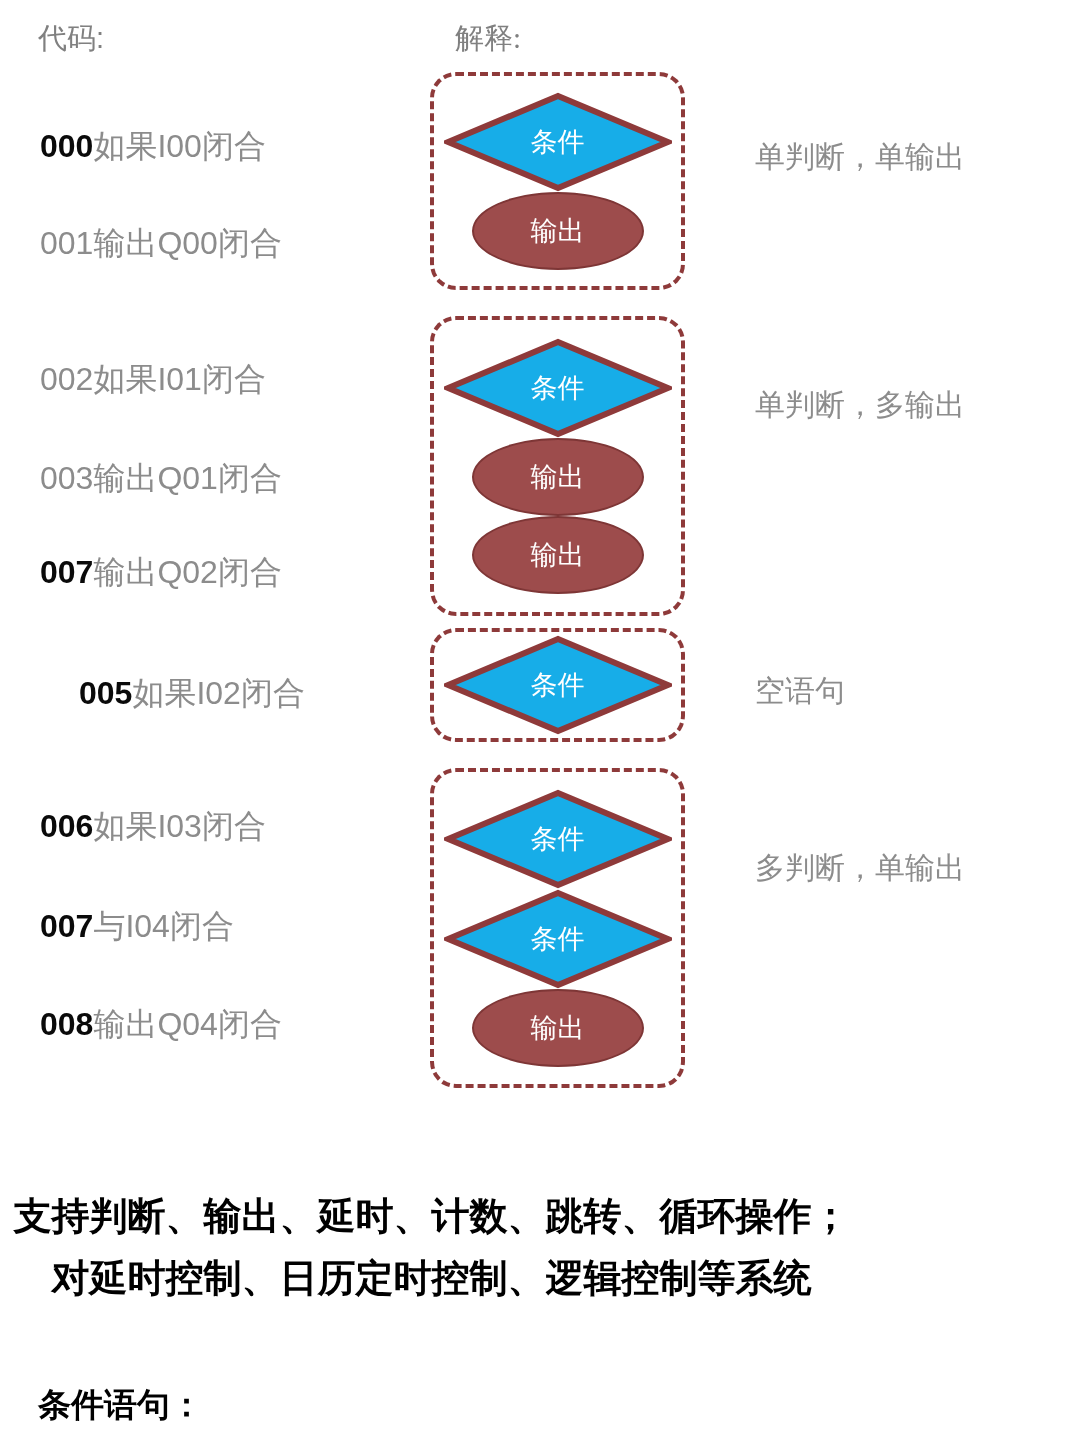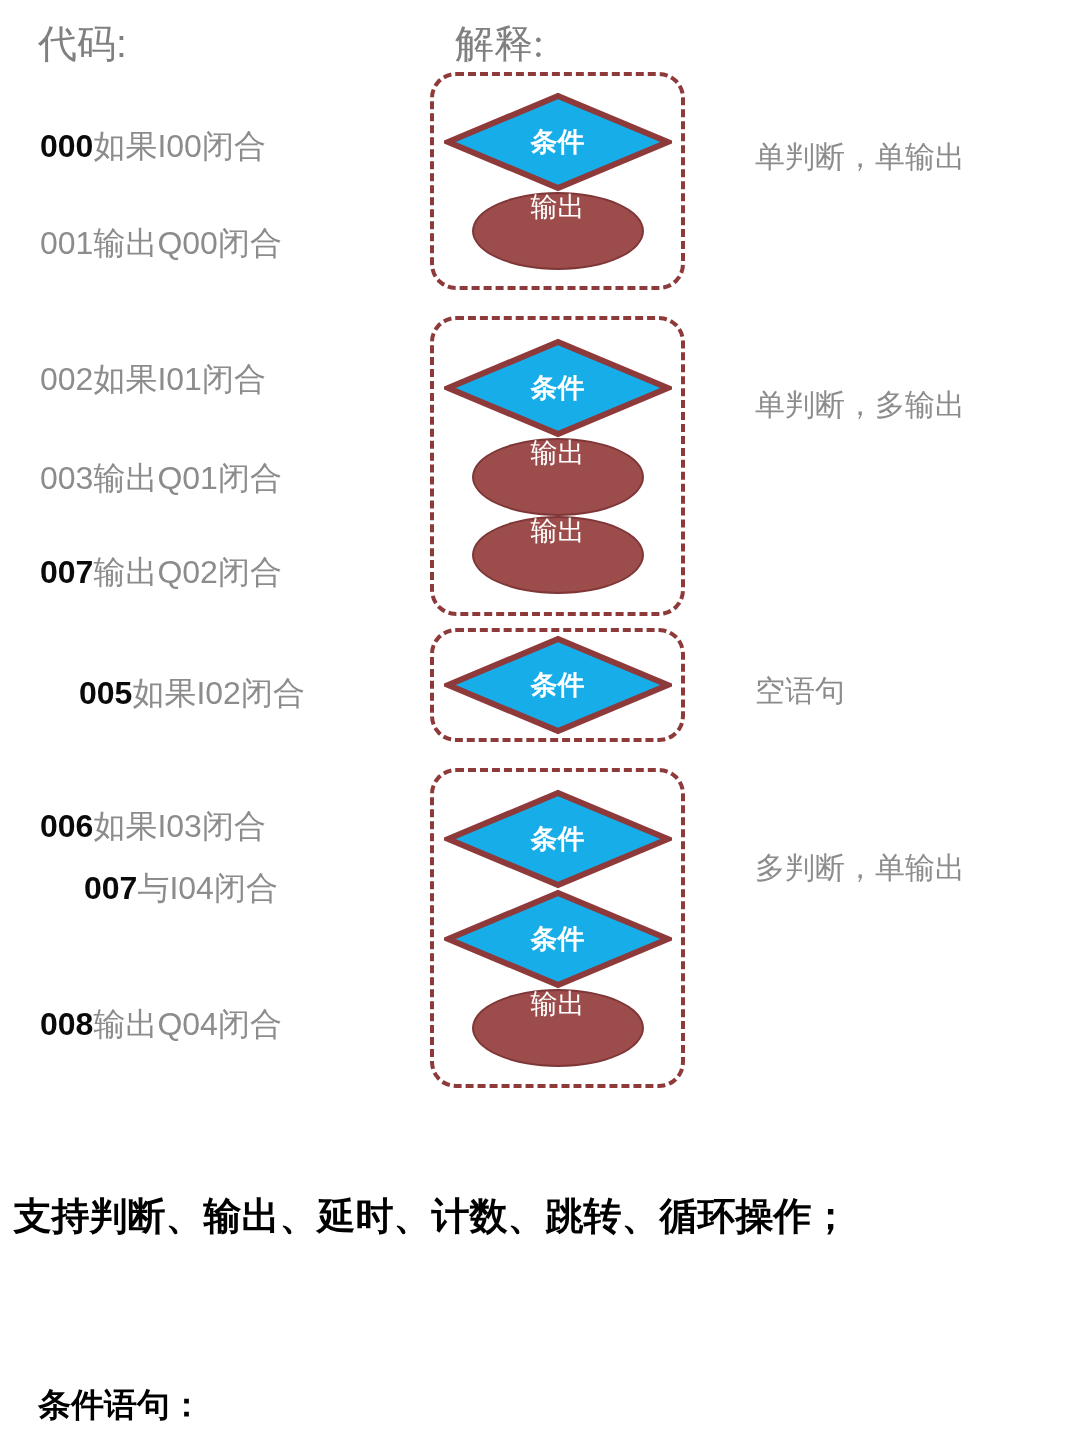--- a/index.html
+++ b/index.html
@@ -13,21 +13,21 @@
     position: relative;
     overflow: hidden;
     font-family: "Liberation Sans", "DejaVu Sans", sans-serif;
     -webkit-font-smoothing: antialiased;
   }
 
   
   .hdr {
     position: absolute;
     color: #808080;
-    font-size: 39px;
+    font-size: 29px;
     line-height: 1;
     white-space: nowrap;
   }
   #hdr-code { left: 38px;  top: 24px; }
   #hdr-expl { left: 455px; top: 24px; font-family: Liberation Serif, serif; }
 
   
   .code-col {
     position: absolute;
     left: 40px;
@@ -81,34 +81,33 @@
   .diamond svg { display: block; width: 100%; height: 100%; }
   .diamond .lbl {
     position: absolute;
     left: 0; right: 0; top: 50%;
     transform: translateY(-50%);
     text-align: center;
     color: #ffffff;
     font-size: 27px;
     line-height: 1;
     pointer-events: none;
-    font-weight: bold;
   }
 
   
   .ellipse {
     position: relative;
     width: 172px;
     height: 78px;
     border-radius: 50%;
     background: #9d4c4c;
     border: 2px solid #f9a8d4;
     box-sizing: border-box;
     display: flex;
-    align-items: flex-start;
+    align-items: center;
     justify-content: center;
     flex: none;
   }
   .ellipse .lbl {
     color: #ffffff;
     font-size: 27px;
     line-height: 1;
   }
 
   
@@ -154,21 +153,21 @@
 <div class="hdr" id="hdr-expl">解释:</div>
 
 <div class="code-col" id="code-column">
     <div class="code-line emph" style="top: 30px;"><span class="ln">000</span><span class="tx">如果I00闭合</span></div>
     <div class="code-line" style="top: 127px;"><span class="ln">001</span><span class="tx">输出Q00闭合</span></div>
     <div class="code-line" style="top: 263px;"><span class="ln">002</span><span class="tx">如果I01闭合</span></div>
     <div class="code-line" style="top: 362px;"><span class="ln">003</span><span class="tx">输出Q01闭合</span></div>
     <div class="code-line emph" style="top: 456px;"><span class="ln">007</span><span class="tx">输出Q02闭合</span></div>
     <div class="code-line emph" style="top: 577px; margin-left: 39px;"><span class="ln">005</span><span class="tx">如果I02闭合</span></div>
     <div class="code-line emph" style="top: 710px;"><span class="ln">006</span><span class="tx">如果I03闭合</span></div>
-    <div class="code-line emph" style="top: 772px; margin-left: 44px;"><span class="ln">007</span><span class="tx">与I04闭合</span></div>
+    <div class="code-line emph" style="top: 810px;"><span class="ln">007</span><span class="tx">与I04闭合</span></div>
     <div class="code-line emph" style="top: 908px;"><span class="ln">008</span><span class="tx">输出Q04闭合</span></div>
   </div>
 
 <div class="flow-col" id="flow-column">
     <div class="group" style="top: 72px; height: 218px; border-color: rgb(142, 58, 58);">
       <div class="diamond">
         <svg viewBox="0 0 228 100" preserveAspectRatio="none">
           <polygon points="114,4 224,50 114,96 4,50" fill="#17ade8" stroke="#8e3a3a" stroke-width="6" stroke-linejoin="miter"></polygon>
         </svg>
         <div class="lbl">条件</div>
@@ -220,15 +219,16 @@
 
 <div id="explanation-column">
     <div class="expl" style="top: 142px;">单判断，单输出</div>
     <div class="expl" style="top: 390px;">单判断，多输出</div>
     <div class="expl" style="top: 676px;">空语句</div>
     <div class="expl" style="top: 853px;">多判断，单输出</div>
   </div>
 
 <div class="summary" id="summary-block">
     <span class="sline">支持判断、输出、延时、计数、跳转、循环操作；</span>
+    <span class="sline">对延时控制、日历定时控制、逻辑控制等系统</span>
   </div>
 
 <div class="footer-label">条件语句：</div>
 
 </body></html>

